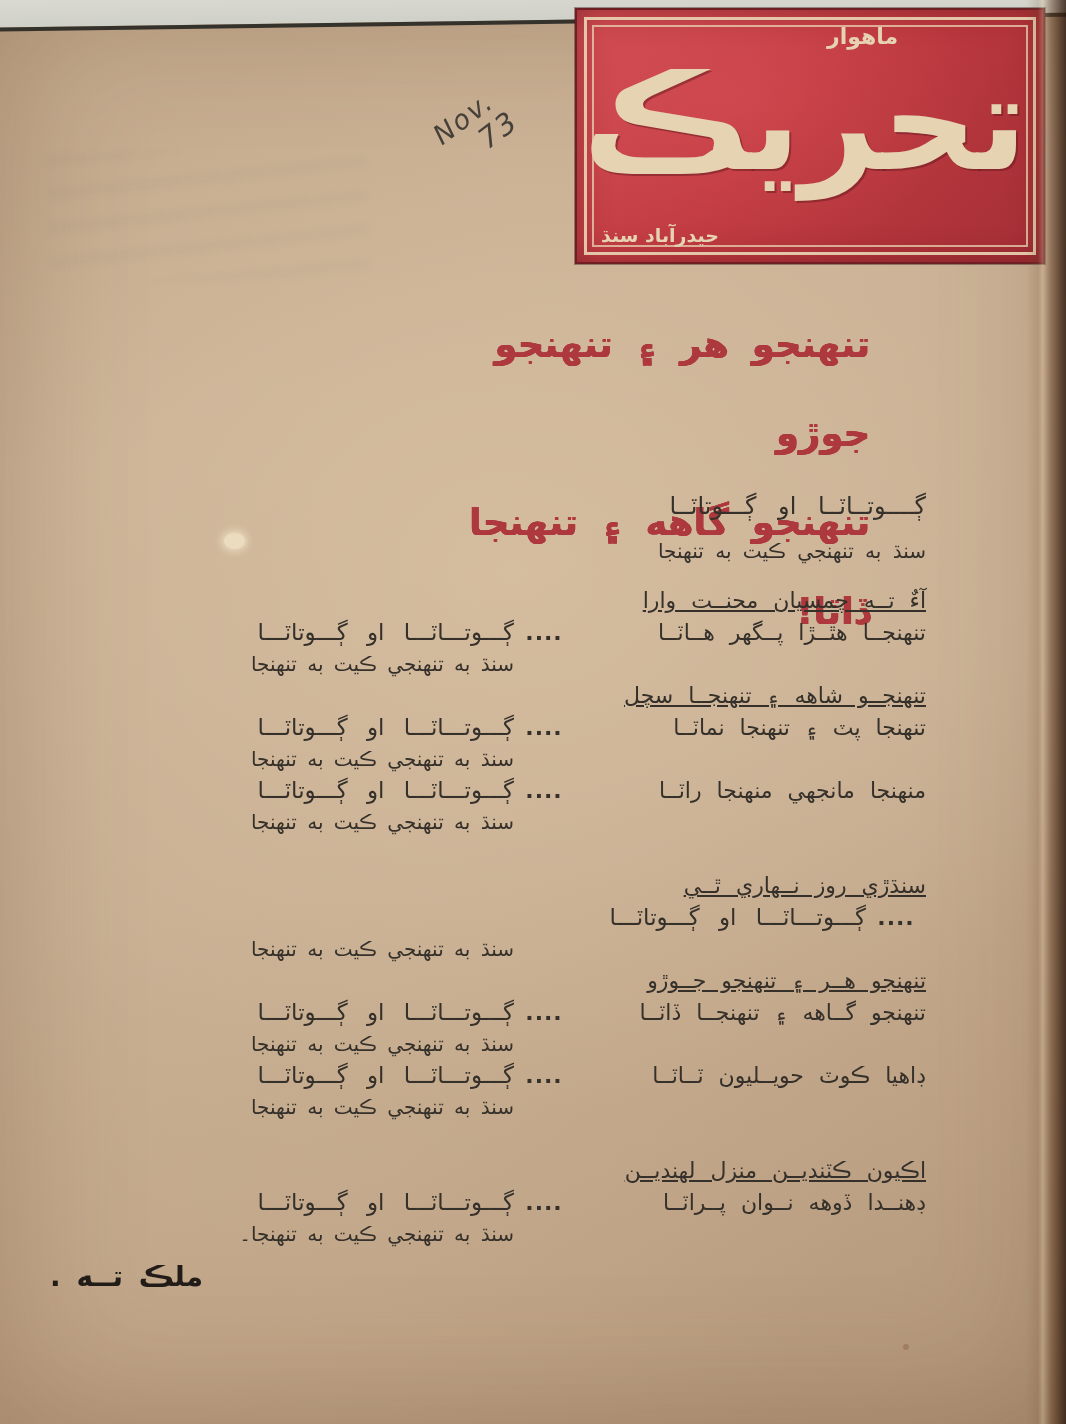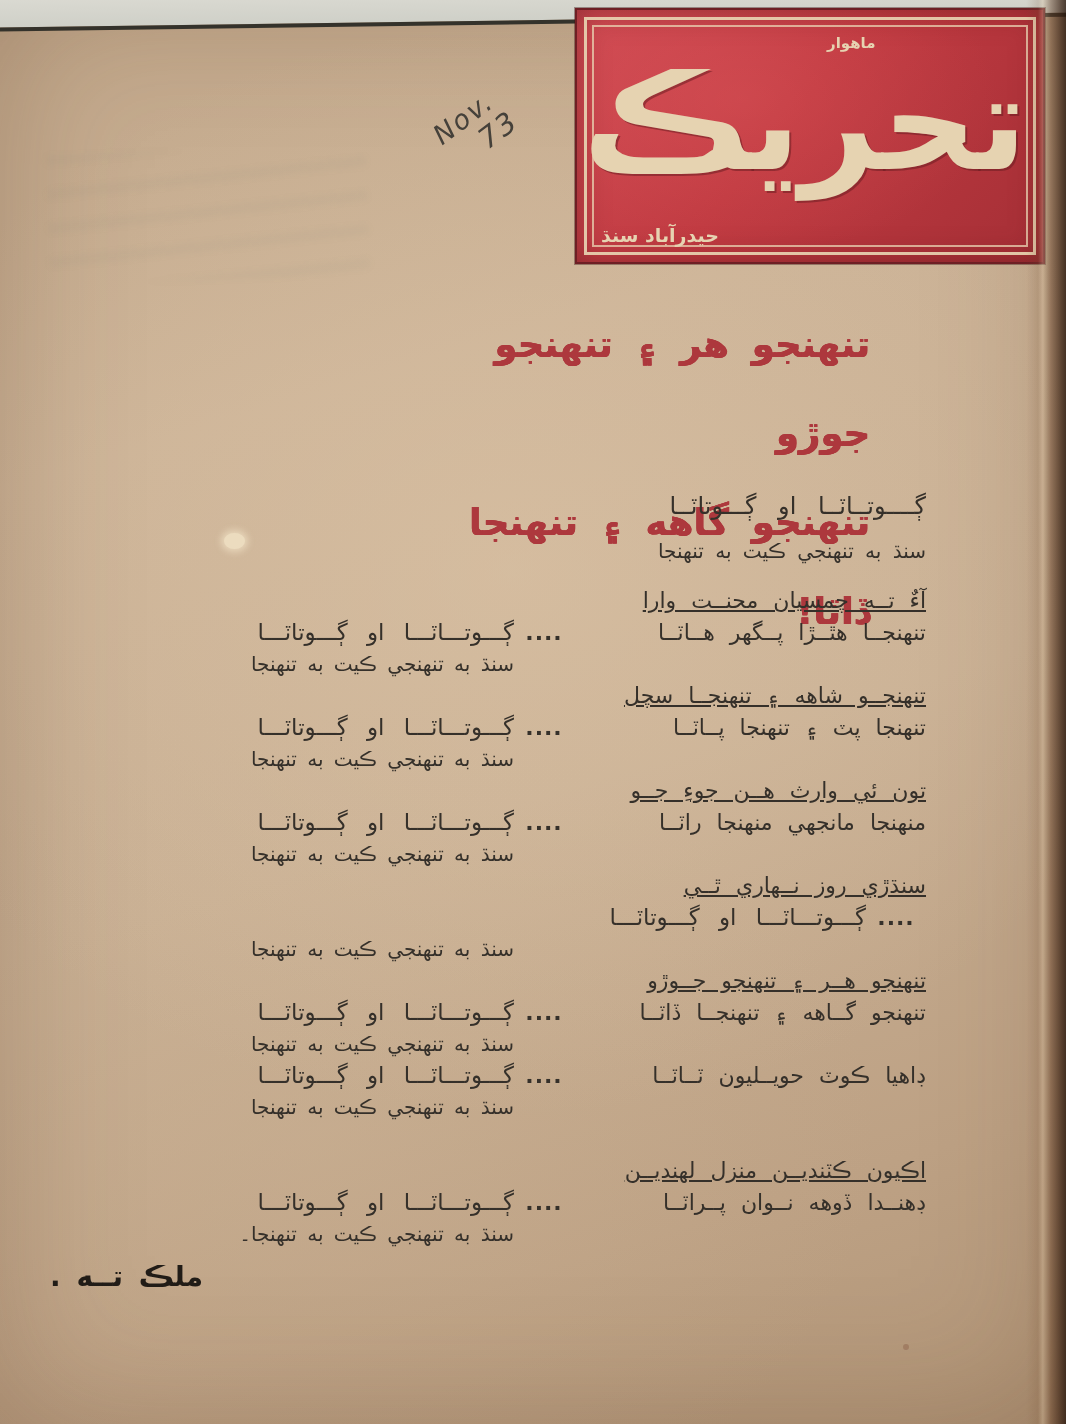--- a/index.html
+++ b/index.html
@@ -37,22 +37,22 @@
     box-shadow:0 0 0 1px rgba(60,20,20,.4), inset 0 0 30px rgba(90,20,22,.5);
   }
   .masthead .frame1{position:absolute;inset:7px;border:3px solid rgba(233,214,180,.9);}
   .masthead .frame2{position:absolute;inset:15px;border:2px solid rgba(233,214,180,.75);}
   .masthead .m-title{
     position:absolute;left:0;right:10px;top:18px;text-align:center;direction:rtl;
     font-size:132px;line-height:1.45;font-weight:bold;color:var(--masthead-cream,#e6d3b1);
     text-shadow:2px 2px 0 rgba(110,30,34,.55);
   }
   .masthead .m-monthly{
-    position:absolute;top:24px;left:250px;direction:rtl;
-    font-size:15px;font-weight:bold;color:var(--masthead-cream,#e6d3b1);
+    position:absolute;top:14px;left:250px;direction:rtl;
+    font-size:22px;font-weight:bold;color:var(--masthead-cream,#e6d3b1);
   }
   .masthead .m-loc{
     position:absolute;bottom:16px;left:24px;direction:rtl;
     font-size:19px;font-weight:bold;color:var(--masthead-cream,#e6d3b1);
   }
   
   .hw{
     position:absolute;left:438px;top:100px;z-index:3;
     transform:rotate(-37deg);color:#45413a;
     font-size:27px;font-style:italic;letter-spacing:2px;line-height:26px;
@@ -139,29 +139,28 @@
       <span class="v2">تنهنجــا هٿــڙا پــگهر هــاٽــا</span>
       <span class="dots">....</span>
       <span class="ref1">ڳـــوتـــاٽـــا او ڳـــوتاٽـــا</span>
     </div>
     <div class="l ref2">سنڌ به تنهنجي ڪيت به تنهنجا</div>
   </div>
 
   <div class="stanza">
     <div class="l r1 v1">تنهنجــو شاهه ۽ تنهنجــا سچل</div>
     <div class="l r2">
-      <span class="v2">تنهنجا پٽ ۽ تنهنجا پــاٽــا</span>
-      <span class="dots">....</span>
-      <span class="ref1">ڳـــوتـــاٽـــا او ڳـــوتاٽـــا</span>
-    </div>
-    <div class="l ref2">سنڌ به تنهنجي ڪيت به تنهنجا</div>
-  </div>
-
-  <div class="stanza">
-    <div class="l r1 v1">تون ئي وارث هــن جوءِ جــو</div>
+      <span class="v2">تنهنجا پٽ ۽ تنهنجا نماٽــا</span>
+      <span class="dots">....</span>
+      <span class="ref1">ڳـــوتـــاٽـــا او ڳـــوتاٽـــا</span>
+    </div>
+    <div class="l ref2">سنڌ به تنهنجي ڪيت به تنهنجا</div>
+  </div>
+
+  <div class="stanza">
     <div class="l r2">
       <span class="v2">منهنجا مانجهي منهنجا راٽــا</span>
       <span class="dots">....</span>
       <span class="ref1">ڳـــوتـــاٽـــا او ڳـــوتاٽـــا</span>
     </div>
     <div class="l ref2">سنڌ به تنهنجي ڪيت به تنهنجا</div>
   </div>
 
   <div class="stanza">
     <div class="l r1 v1">سنڌڙي روز نــهاري ٿــي</div>

